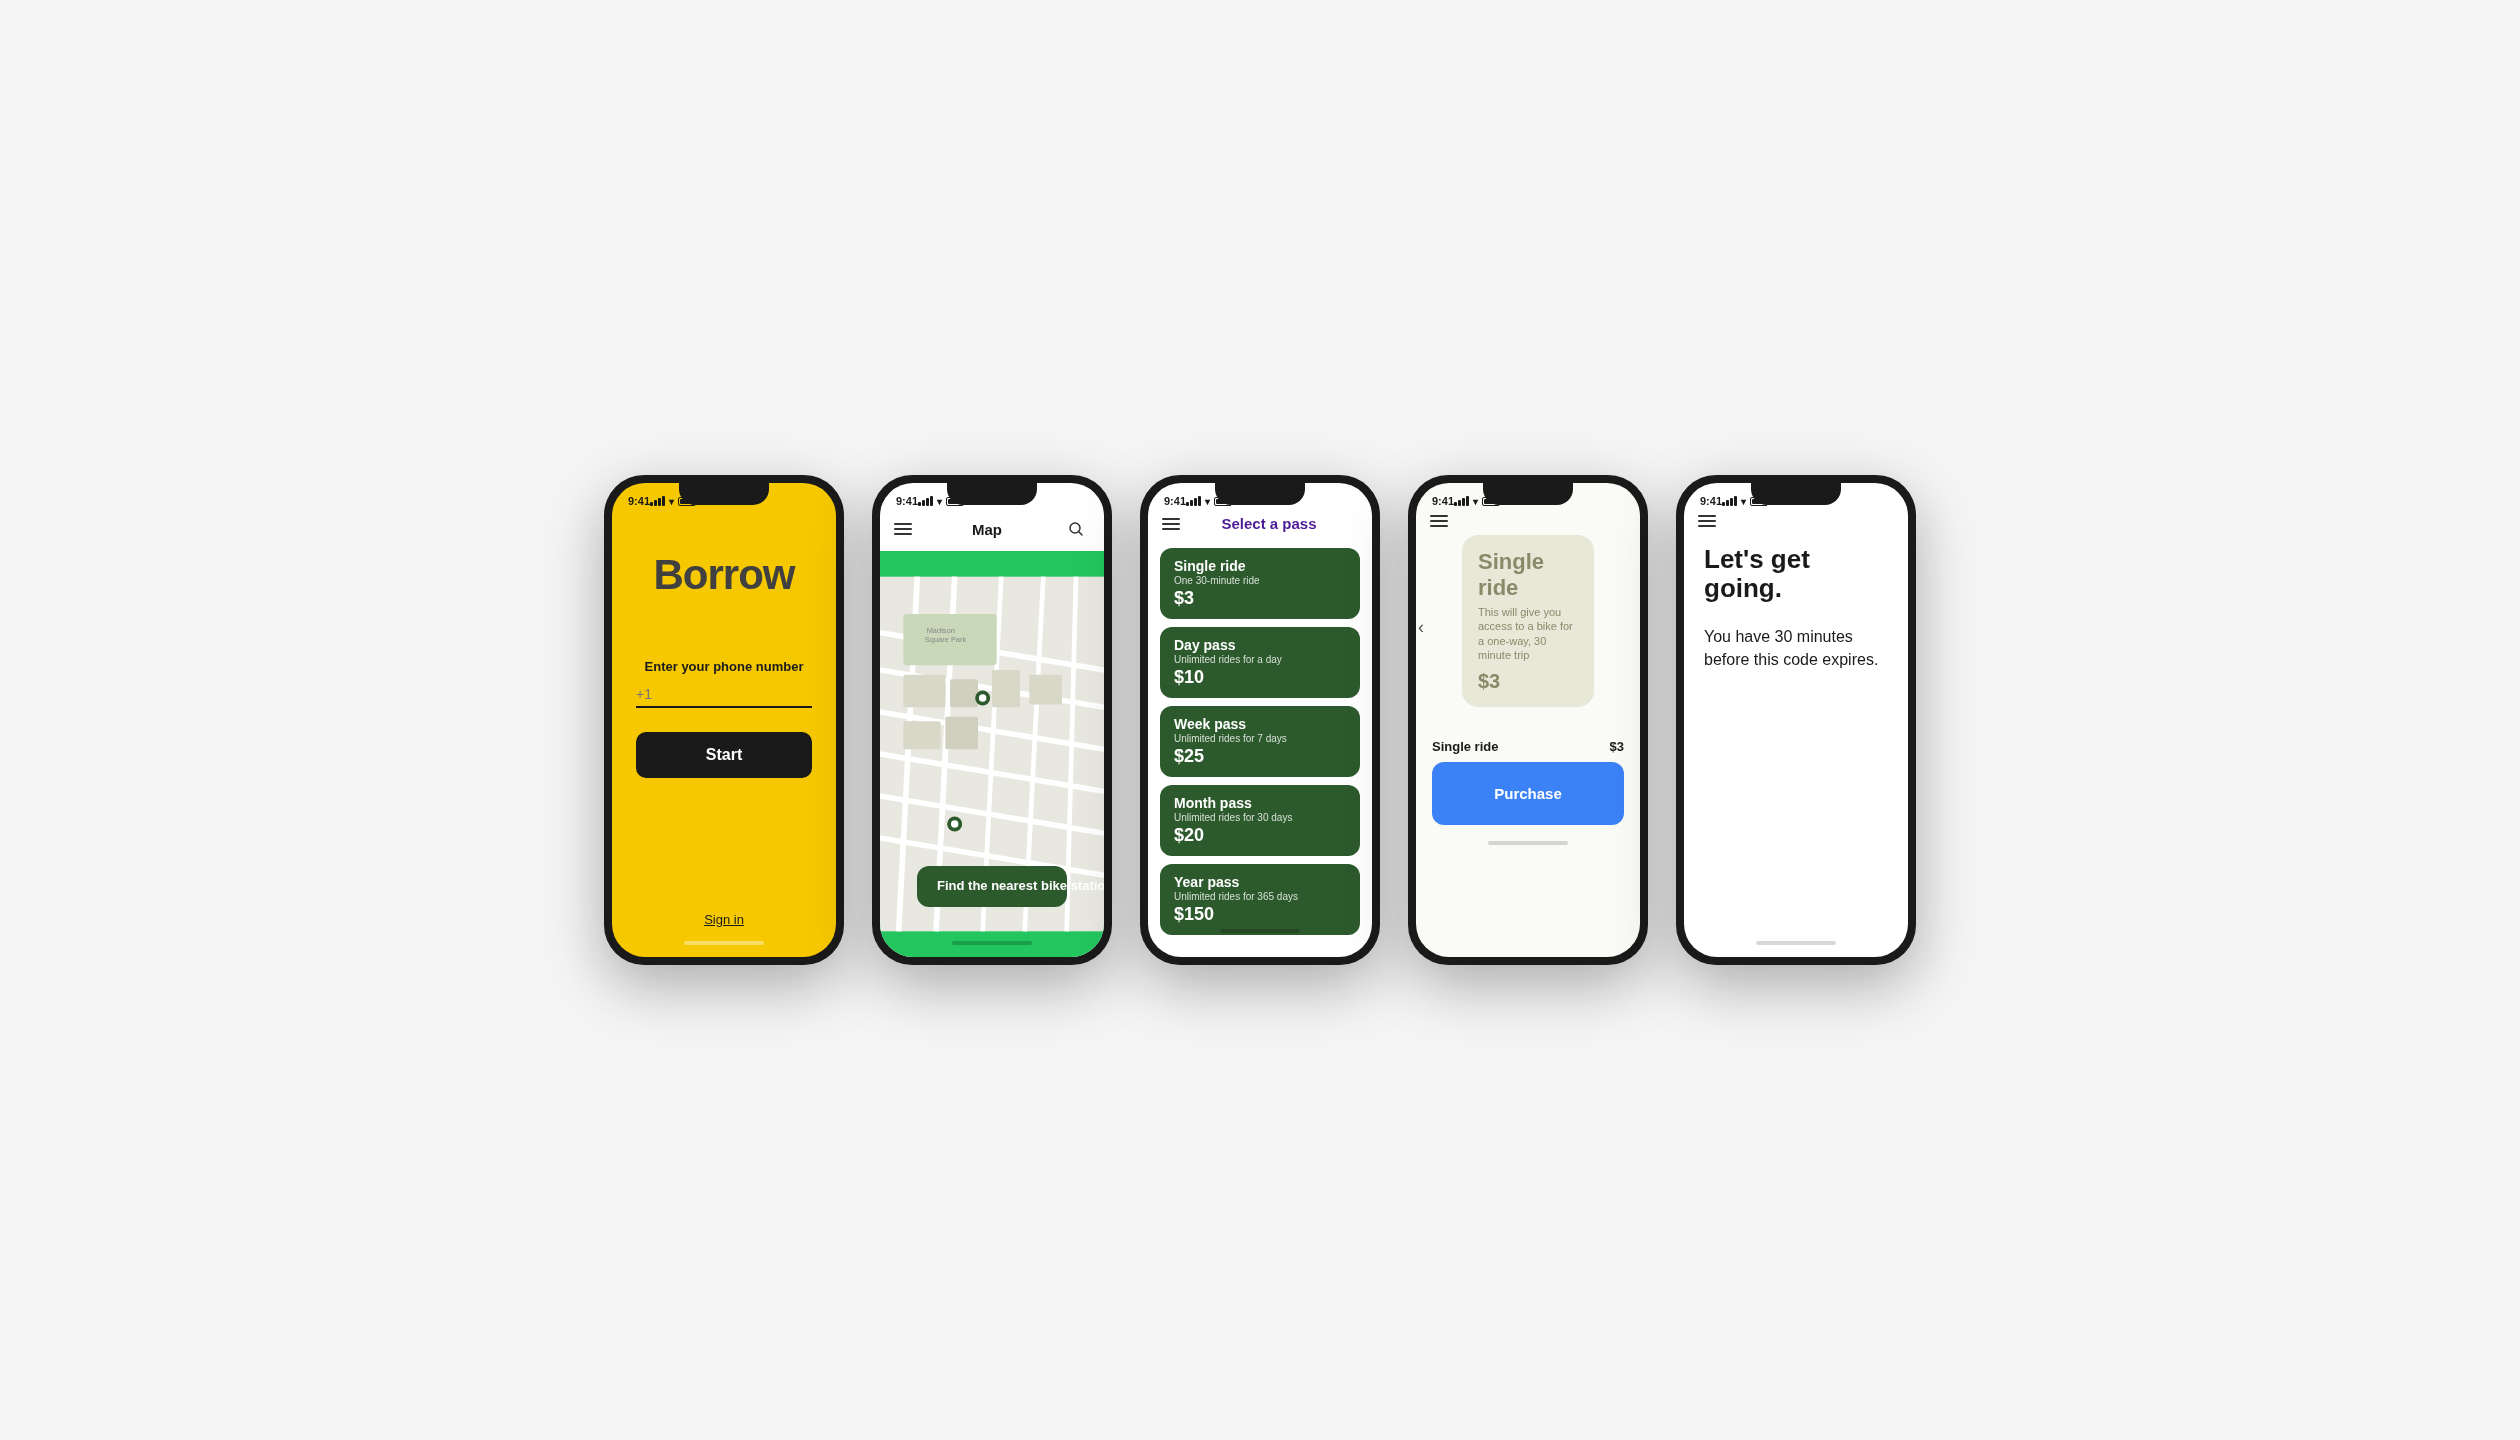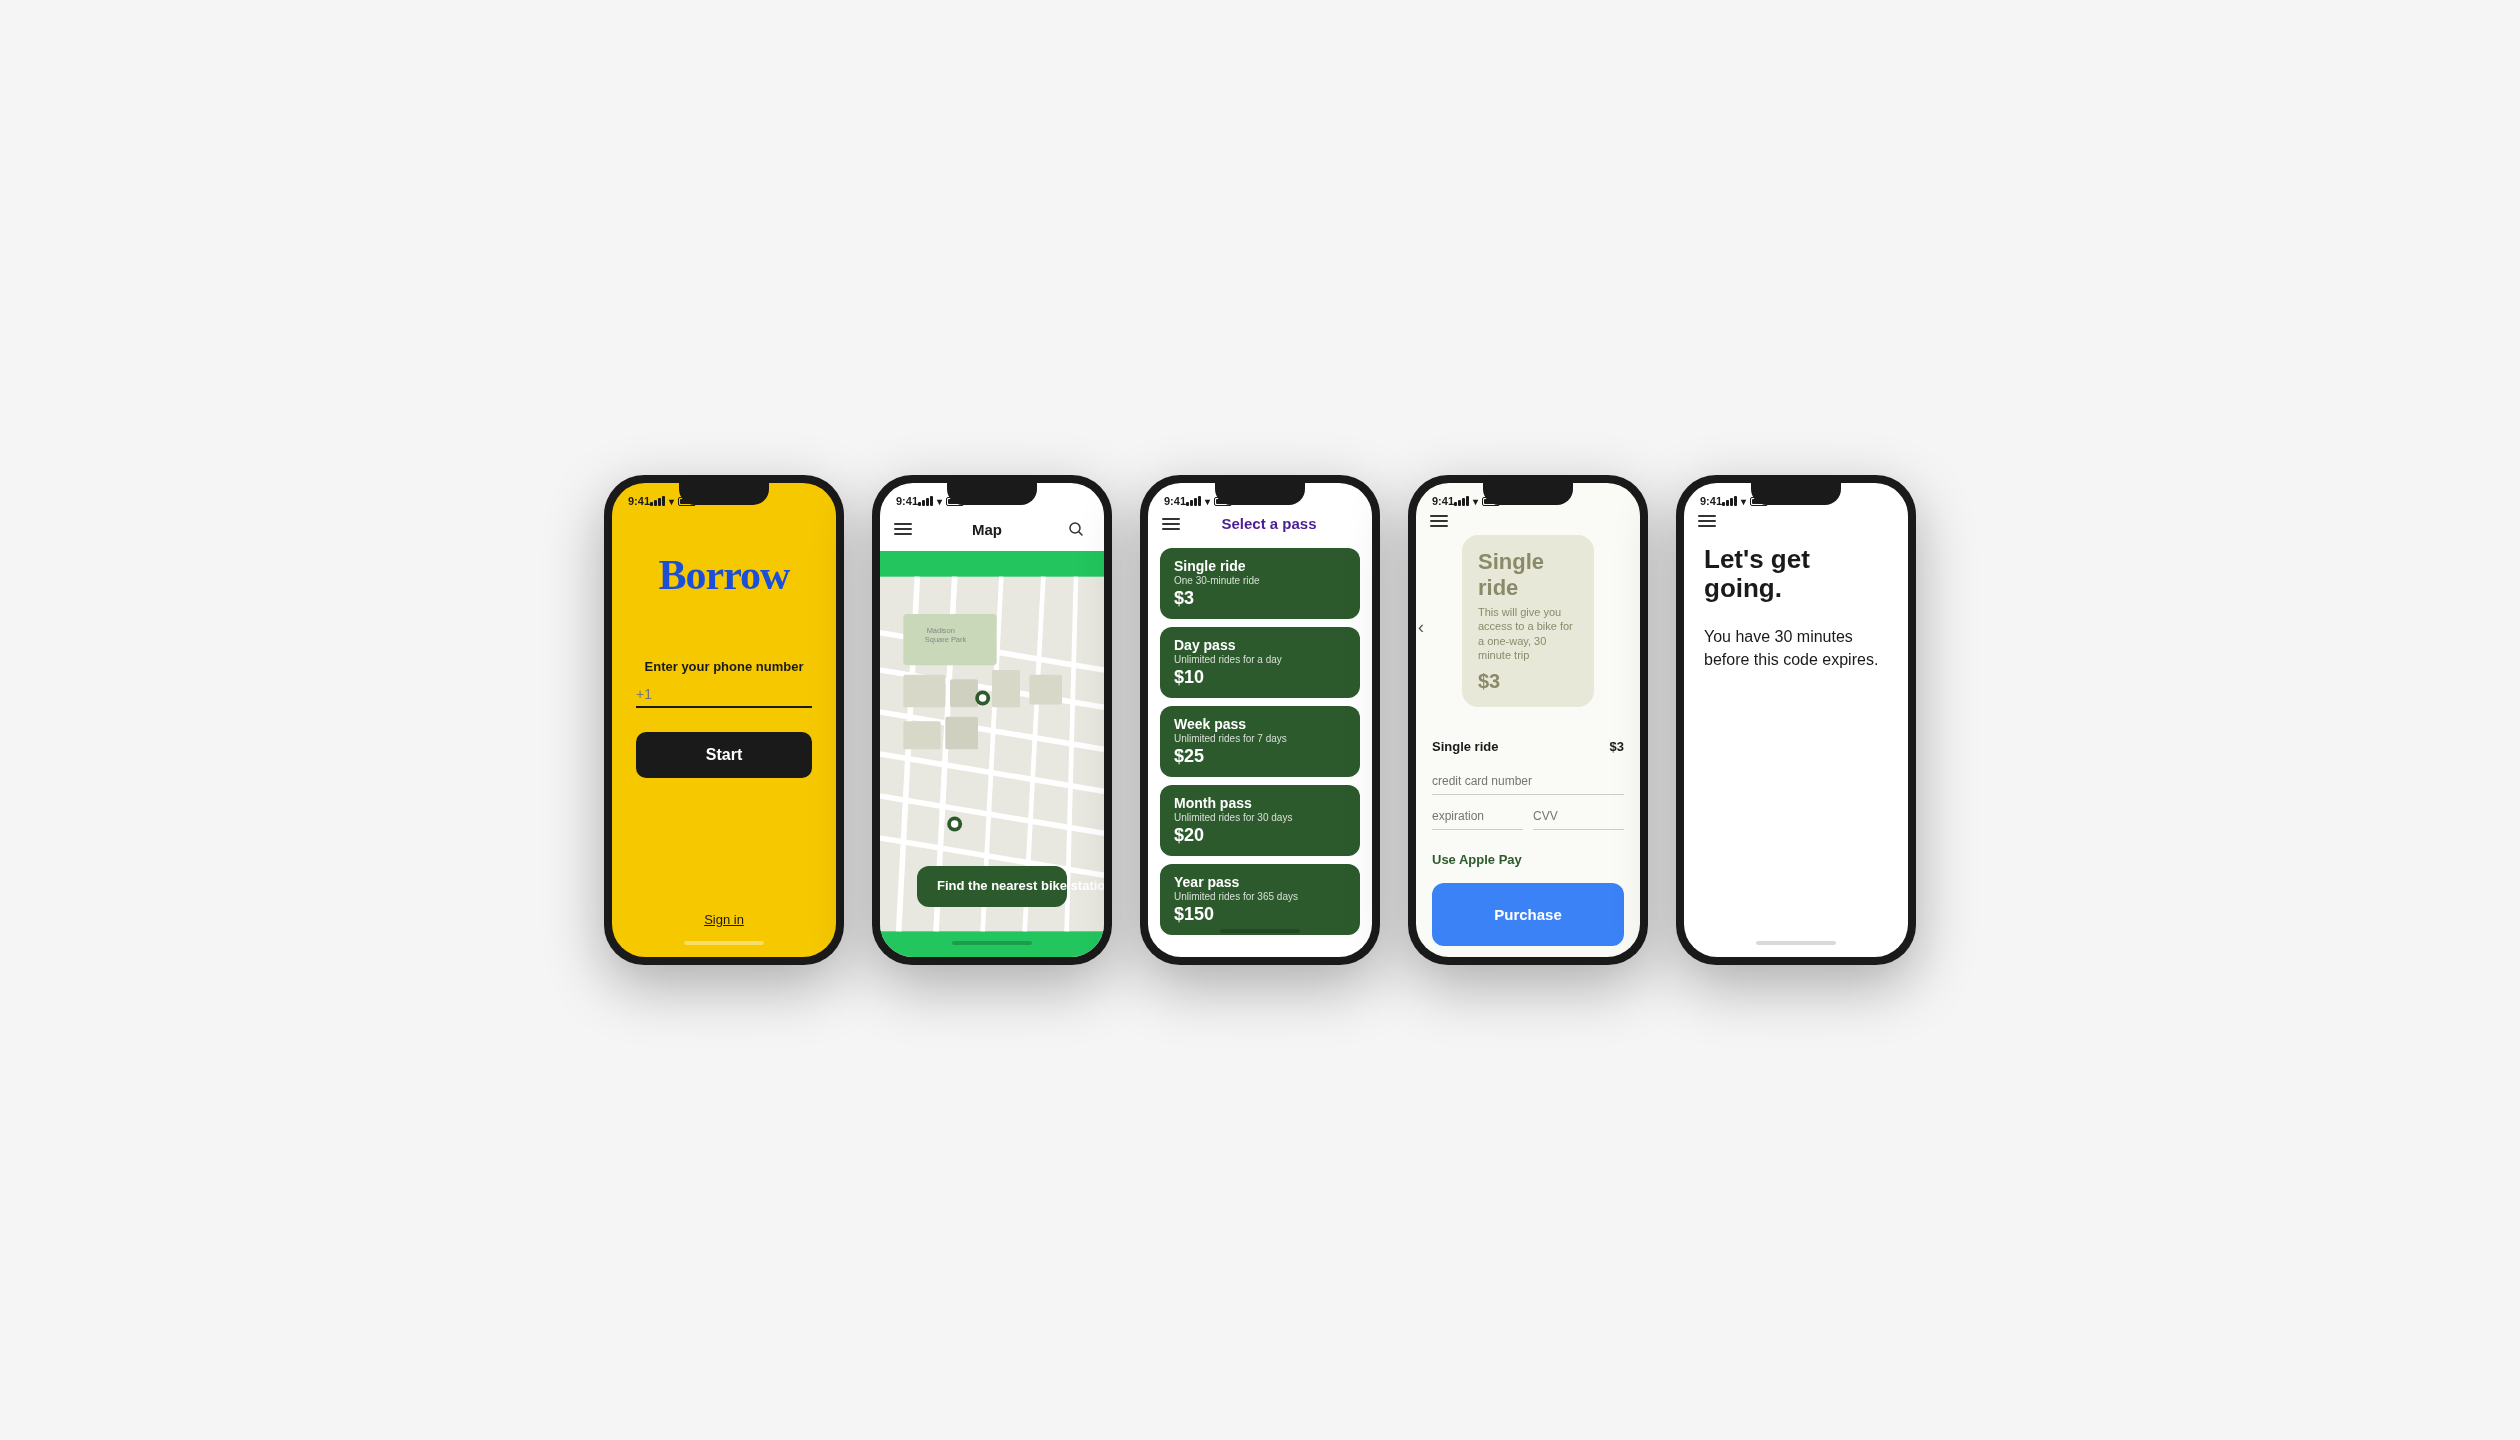--- a/index.html
+++ b/index.html
@@ -81,24 +81,23 @@
     .phone1-content {
       display: flex;
       flex-direction: column;
       align-items: center;
       flex: 1;
       padding: 10px 24px;
     }
     .borrow-title {
       font-size: 42px;
       font-weight: 900;
-      color: #1d4ed8;
+      color: #404040;
       margin-top: 30px;
       letter-spacing: -1px;
-      font-family: Liberation Serif, serif;
     }
     .enter-phone-label {
       font-size: 13px;
       font-weight: 600;
       color: #1a1a1a;
       margin-top: 60px;
       margin-bottom: 8px;
     }
     .phone-input {
       width: 100%;
@@ -522,28 +521,20 @@
         <div class="pass-detail-card">
           <div class="pass-detail-name">Single ride</div>
           <div class="pass-detail-desc">This will give you access to a bike for a one-way, 30 minute trip</div>
           <div class="pass-detail-price">$3</div>
         </div>
       </div>
       <div class="pass-summary-row">
         <span>Single ride</span>
         <span>$3</span>
       </div>
-      <div class="payment-section">
-        <input class="cc-input" type="text" placeholder="credit card number" style="">
-        <div class="cc-row">
-          <input class="cc-input" type="text" placeholder="expiration" style="">
-          <input class="cc-input" type="text" placeholder="CVV" style="">
-        </div>
-        <button class="apple-pay-btn">Use Apple Pay</button>
-      </div>
       <button class="purchase-button">Purchase</button>
       <div style="margin:0 auto 12px;width:80px;height:4px;background:rgba(0,0,0,0.15);border-radius:2px;"></div>
     </div>
   </div>
 
   <div class="phone phone5">
     <div class="phone-screen">
       <div class="notch"></div>
       <div class="status-bar">
         <span class="time">9:41</span>

